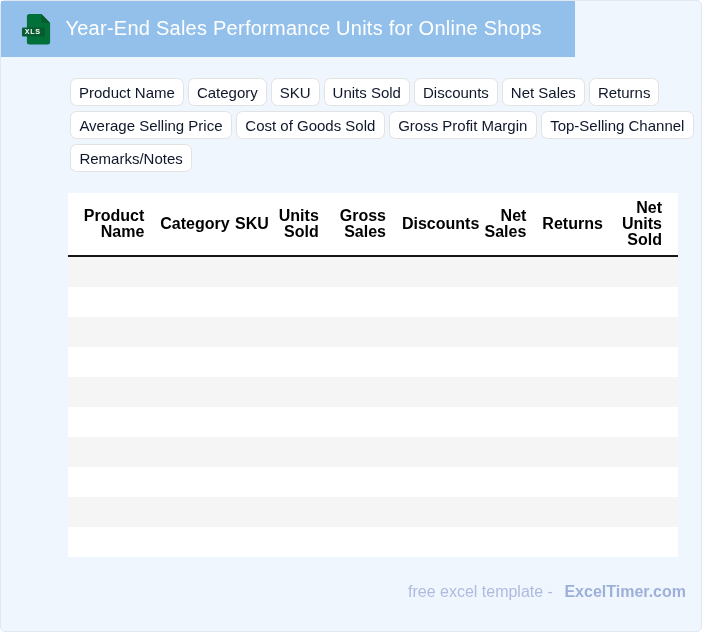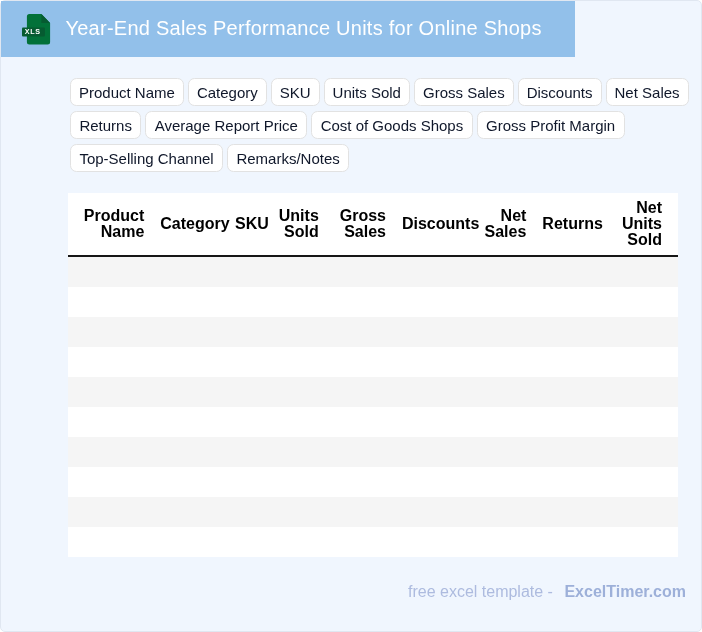--- a/index.html
+++ b/index.html
@@ -34,26 +34,25 @@
       <rect x="0" y="13.6" width="22.9" height="8.8" rx="1" fill="#065b31"></rect>
       <text x="10.7" y="20.4" font-family="Liberation Sans,sans-serif" font-size="7.2" font-weight="bold" letter-spacing="0.7" fill="#fff" text-anchor="middle">XLS</text>
     </svg>
     <div class="title">Year-End Sales Performance Units for Online Shops</div>
   </div>
   <div class="chips">
     <div class="chip">Product Name</div>
     <div class="chip">Category</div>
     <div class="chip">SKU</div>
     <div class="chip">Units Sold</div>
-    <div class="chip">Gross Sales</div>
     <div class="chip">Discounts</div>
     <div class="chip">Net Sales</div>
     <div class="chip">Returns</div>
-    <div class="chip">Average Report Price</div>
-    <div class="chip">Cost of Goods Shops</div>
+    <div class="chip">Average Selling Price</div>
+    <div class="chip">Cost of Goods Sold</div>
     <div class="chip">Gross Profit Margin</div>
     <div class="chip">Top-Selling Channel</div>
     <div class="chip">Remarks/Notes</div>
   </div>
   <table>
     <colgroup>
       <col style="width:92.8px">
         <col style="width:74.7px">
         <col style="width:43.8px">
       <col style="width:55.9px">

